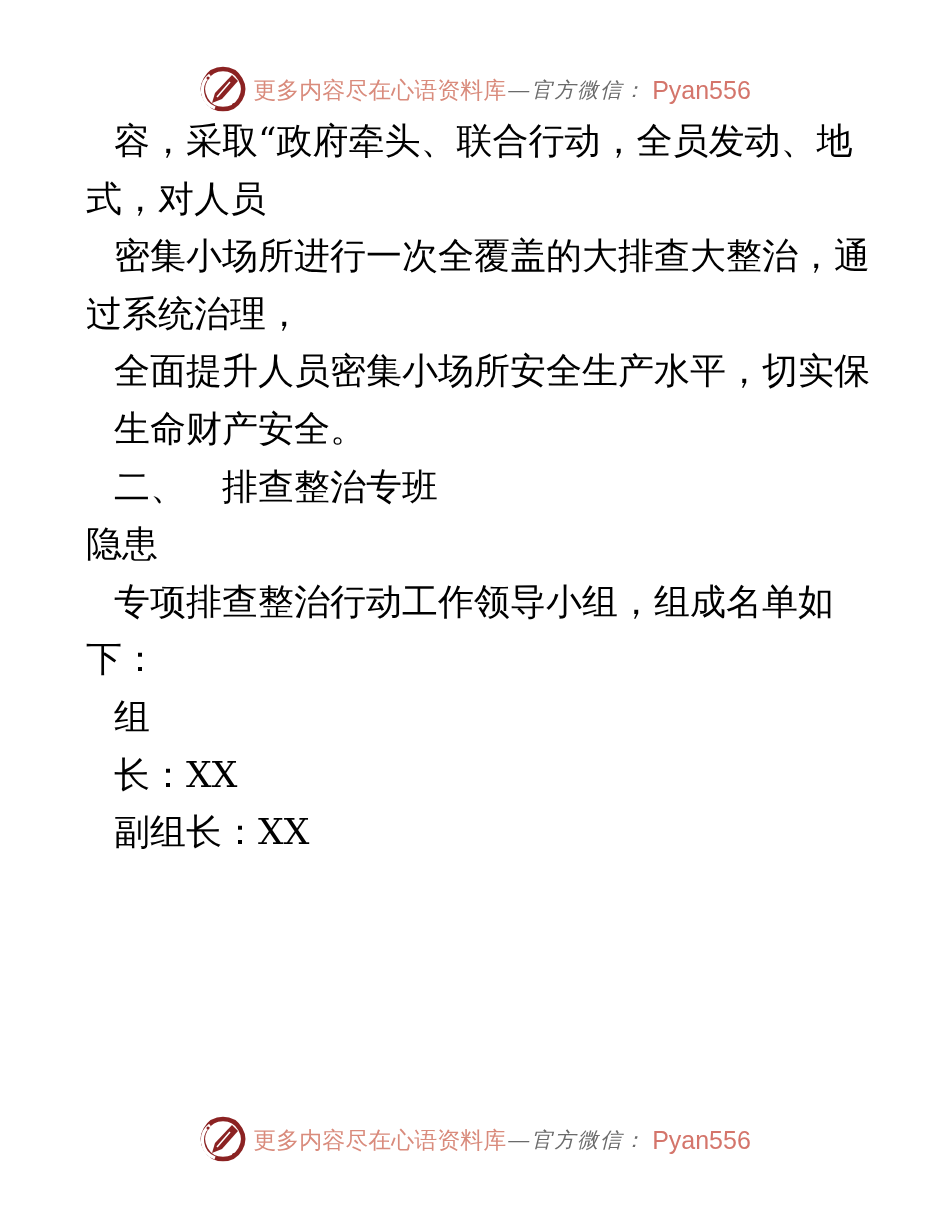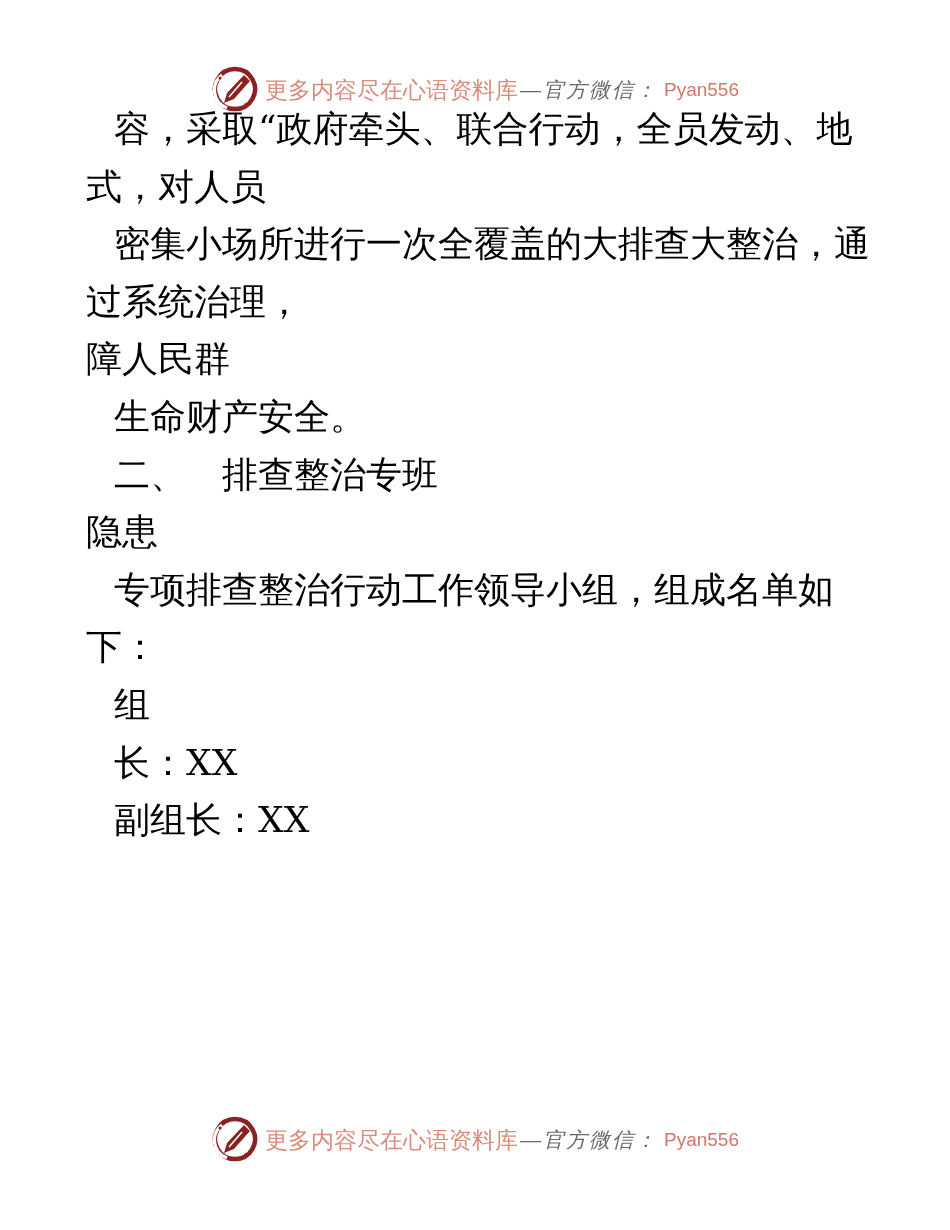--- a/index.html
+++ b/index.html
@@ -46,27 +46,27 @@
   .sep-text {
     color: var(--separator-color, #6a6a6a);
     font-size: 21px;
     font-style: italic;
     letter-spacing: 2px;
     margin-left: 2px;
     font-family: Liberation Sans, sans-serif;
   }
   .wechat-id {
     color: var(--wechat-color, #d4756b);
-    font-size: 19px;
+    font-size: 25px;
     margin-left: 6px;
     font-family: "Liberation Sans", sans-serif;
   }
   .doc {
     position: absolute;
-    top: 100px;
+    top: 112px;
     left: 86px;
     right: 60px;
     color: var(--text-color, #000000);
   }
   .line {
     font-size: 36px;
     line-height: 57.6px;
     height: 57.6px;
     white-space: pre;
     color: var(--text-color, #000000);
@@ -93,21 +93,21 @@
     <span class="brand-text">更多内容尽在心语资料库</span>
     <span class="sep-text">—官方微信：</span>
     <span class="wechat-id">Pyan556</span>
   </div>
 
   <div class="doc" id="doc-body">
       <div class="line indent">容，采取“政府牵头、联合行动，全员发动、地</div>
       <div class="line">式，对人员</div>
       <div class="line indent">密集小场所进行一次全覆盖的大排查大整治，通</div>
       <div class="line">过系统治理，</div>
-      <div class="line">障人民群</div>
+      <div class="line indent">全面提升人员密集小场所安全生产水平，切实保</div>
       <div class="line indent">生命财产安全。</div>
       <div class="line indent">二、　排查整治专班</div>
       <div class="line">隐患</div>
       <div class="line indent">专项排查整治行动工作领导小组，组成名单如</div>
       <div class="line">下：</div>
       <div class="line indent">组</div>
       <div class="line indent">长：XX</div>
       <div class="line indent">副组长：XX</div>
     </div>
 

